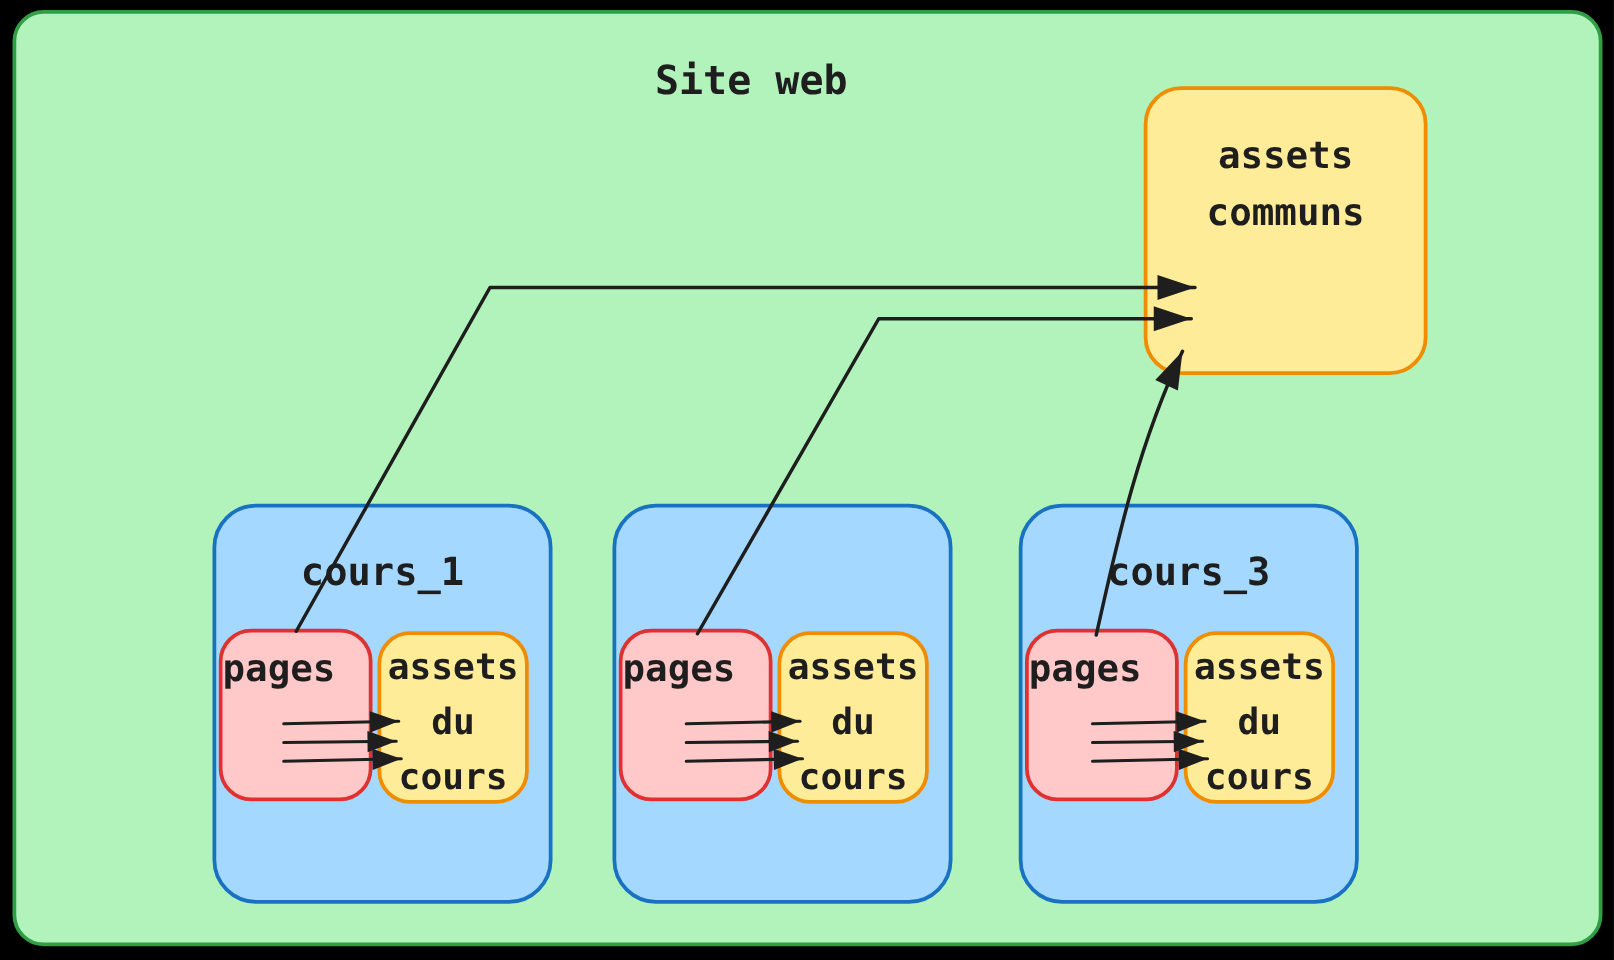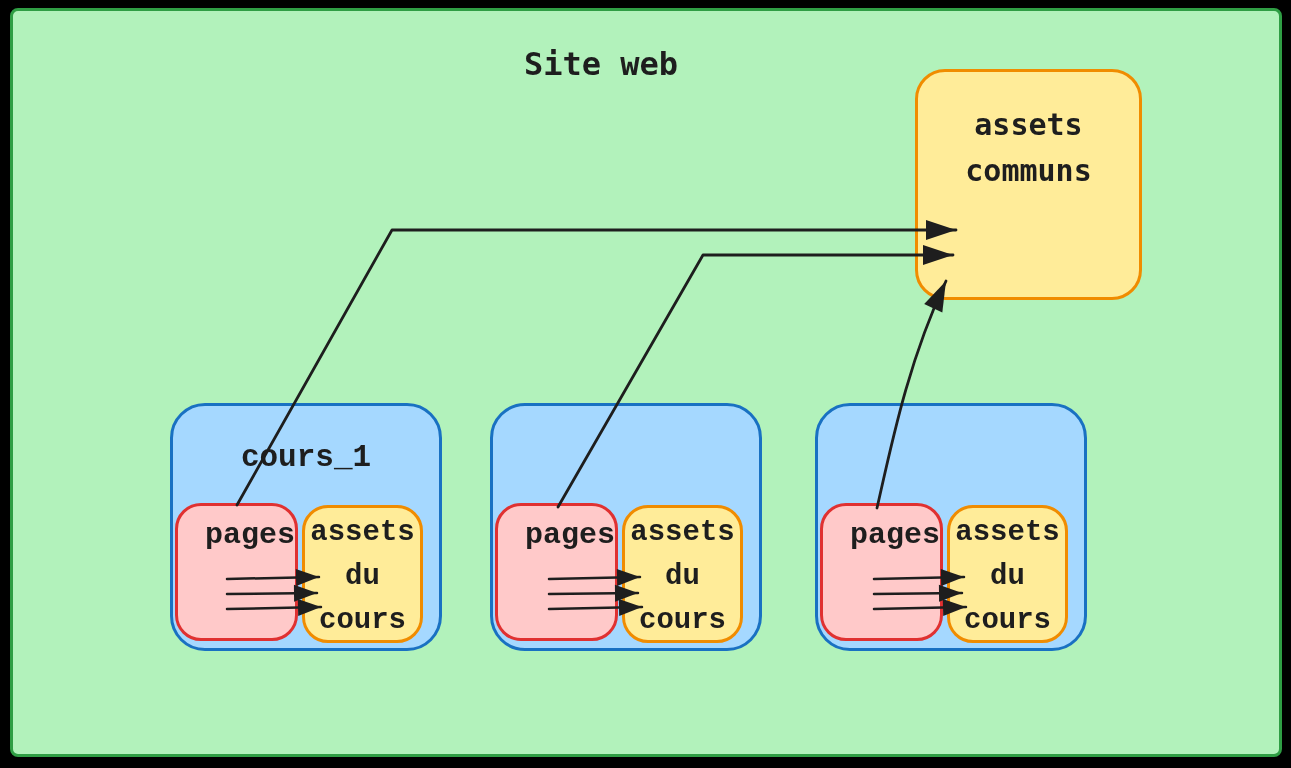--- a/index.html
+++ b/index.html
@@ -18,21 +18,21 @@
     color: #1e1e1e;
   }
   .site {
     position: absolute;
     left: 10px;
     top: 8px;
     width: 1272px;
     height: 749px;
     background: #b2f2bb;
     border: 3px solid #2f9e44;
-    border-radius: 8px;
+    border-radius: 25px;
     box-sizing: border-box;
   }
   .site-title {
     position: absolute;
     left: 438px;
     top: 34px;
     width: 300px;
     text-align: center;
     font-size: 32px;
     font-weight: bold;
@@ -54,26 +54,25 @@
     text-align: center;
     font-size: 30px;
     font-weight: bold;
     line-height: 46px;
     white-space: pre-line;
   }
   .cours {
     position: absolute;
     top: 392px;
     width: 272px;
-    height: 248px;
+    height: 320px;
     background: #a5d8ff;
     border: 3px solid #1971c2;
     border-radius: 35px;
     box-sizing: border-box;
-    font-family: Liberation Mono, monospace;
   }
   .cours-1 { left: 157px; }
   .cours-2 { left: 477px; }
   .cours-3 { left: 802px; }
   .cours-title {
     position: absolute;
     left: 0;
     right: 0;
     top: 34px;
     text-align: center;
@@ -87,21 +86,21 @@
     top: 97px;
     width: 123px;
     height: 138px;
     background: #ffc9c9;
     border: 3px solid #e03131;
     border-radius: 26px;
     box-sizing: border-box;
   }
   .pages-label {
     padding-top: 12px;
-    text-align: right;
+    text-align: left;
     font-size: 30px;
     font-weight: bold;
   }
   .assets-box {
     position: absolute;
     left: 129px;
     top: 99px;
     width: 121px;
     height: 138px;
     background: #ffec99;
@@ -155,20 +154,21 @@
         <div class="pages-label">pages</div>
       </div>
       <div class="assets-box">
         <div class="assets-label">assets
 du
 cours</div>
       </div>
     </div>
 
     <div class="cours cours-3">
+      <div class="cours-title">cours_3</div>
       <div class="pages-box">
         <div class="pages-label">pages</div>
       </div>
       <div class="assets-box">
         <div class="assets-label">assets
 du
 cours</div>
       </div>
     </div>
 

